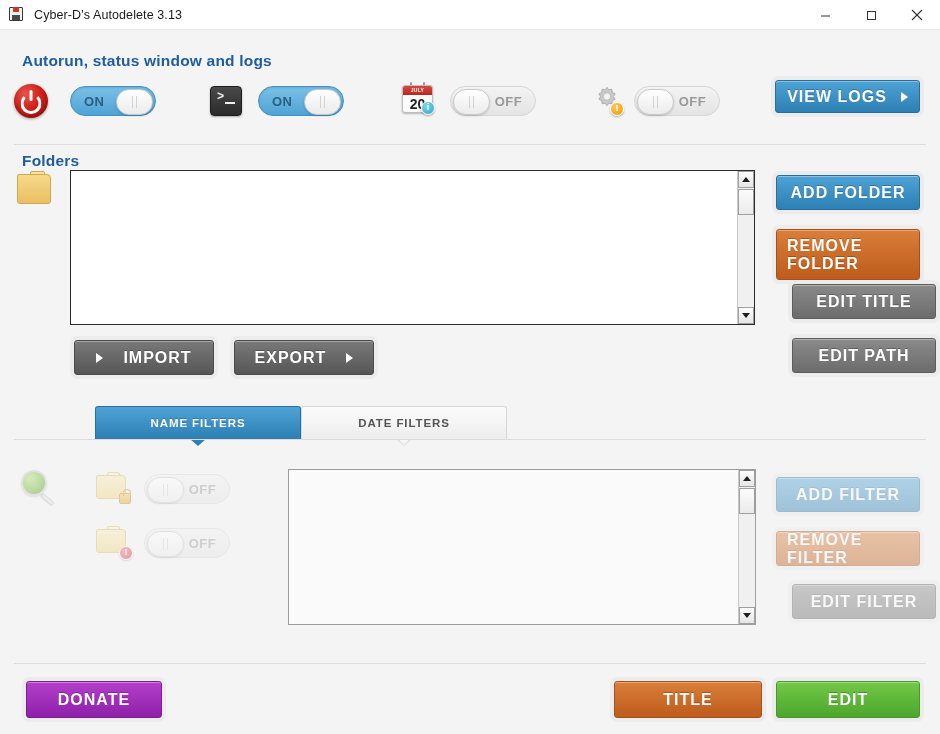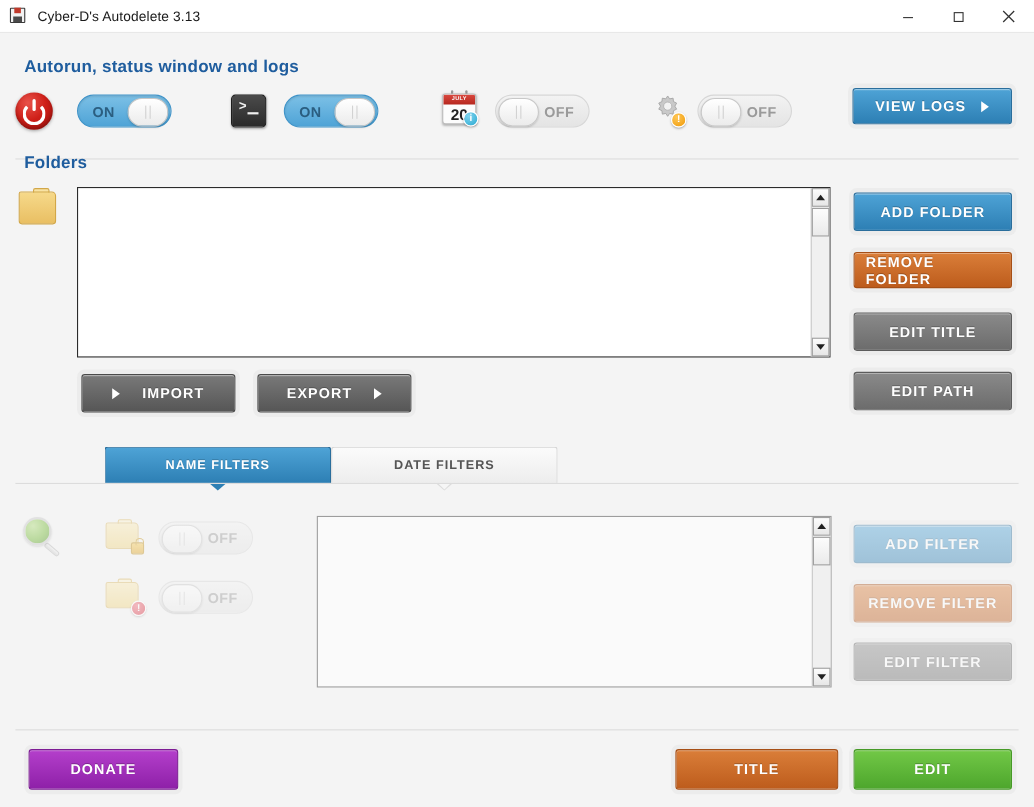--- a/index.html
+++ b/index.html
@@ -199,30 +199,30 @@
     border:1px solid #bf8c15; border-radius:2px;
   }
   .lock:before {
     content:""; position:absolute; left:3px; top:-5px; width:6px; height:6px;
     border:1.5px solid #c49218; border-bottom:none; border-radius:4px 4px 0 0;
   }
 
   
   .btn {
     border-radius: 3px; border: 1px solid rgba(0,0,0,.28);
-    color:#fff; font-size: 13px; font-weight: bold; letter-spacing: 1px;
+    color:#fff; font-size: 16px; font-weight: bold; letter-spacing: 1px;
     display:flex; align-items:center; justify-content:center;
     cursor:pointer; user-select:none; position:relative;
     padding: 0 10px;
     box-shadow: 0 0 0 4px #ececec, 0 1px 0 rgba(255,255,255,.35) inset;
     text-shadow: 0 -1px 0 rgba(0,0,0,.25);
   }
   .btn.blue   { background: linear-gradient(#4ea3d6, #2d7fb4); border-color:#2a6e9c; }
   .btn.orange { background: linear-gradient(#da7e39, #bd5c1c); border-color:#a64f16; }
-  .btn.gray   { background: linear-gradient(#8a8a8a, #6c6c6c); border-color:#5c5c5c; }
+  .btn.gray   { background: linear-gradient(#8a8a8a, #6c6c6c); border-color:#5c5c5c;margin-left:16px; }
   .btn.darkgray{background: linear-gradient(#797979, #565656); border-color:#4a4a4a; }
   .btn.purple { background: linear-gradient(#b43fcb, #8e20a8); border-color:#7d1b94; }
   .btn.green  { background: linear-gradient(#72c847, #4da62c); border-color:#469a27; }
   .btn.disabled { opacity: .42; cursor: default; }
 
   .btn .tri {
     width:0; height:0; border-style:solid;
     border-width: 5px 0 5px 7px;
     border-color: transparent transparent transparent #ffffff;
   }
@@ -373,21 +373,21 @@
     </span>
 </div>
 
 <div class="btn blue" style="position:absolute; left:775px; top:80px; width:145px; height:33px; gap:14px;">
   <span>VIEW LOGS</span>
   <span class="tri"></span>
 </div>
 
 <div class="hr" style="position:absolute; left:14px; top:144px; width:912px;"></div>
 
-<div style="position:absolute; left:22px; top:140px;">
+<div style="position:absolute; left:22px; top:152px;">
   <span class="section-title">Folders</span>
 </div>
 
 <div style="position:absolute; left:17px; top:174px;">
   <div class="folder-ico">
     <div class="folder-tab"></div>
     <div class="folder-back"></div>
   </div>
 </div>
 
@@ -408,21 +408,21 @@
   <span>IMPORT</span>
 </div>
 <div class="btn darkgray" style="position:absolute; left:234px; top:340px; width:140px; height:35px; gap:20px;">
   <span>EXPORT</span>
   <span class="tri"></span>
 </div>
 
 <div class="btn blue" style="position:absolute; left:776px; top:175px; width:144px; height:35px;">
   <span>ADD FOLDER</span>
 </div>
-<div class="btn orange" style="position:absolute; left:776px; top:229px; width:144px; height:33px;">
+<div class="btn orange" style="position:absolute; left:776px; top:229px; width:144px; height:51px;">
   <span>REMOVE FOLDER</span>
 </div>
 <div class="btn gray" style="position:absolute; left:776px; top:284px; width:144px; height:35px;">
   <span>EDIT TITLE</span>
 </div>
 <div class="btn gray" style="position:absolute; left:776px; top:338px; width:144px; height:35px;">
   <span>EDIT PATH</span>
 </div>
 
 <div class="tabs" style="position:absolute; left:67px; top:406px;padding-left:28px;">

